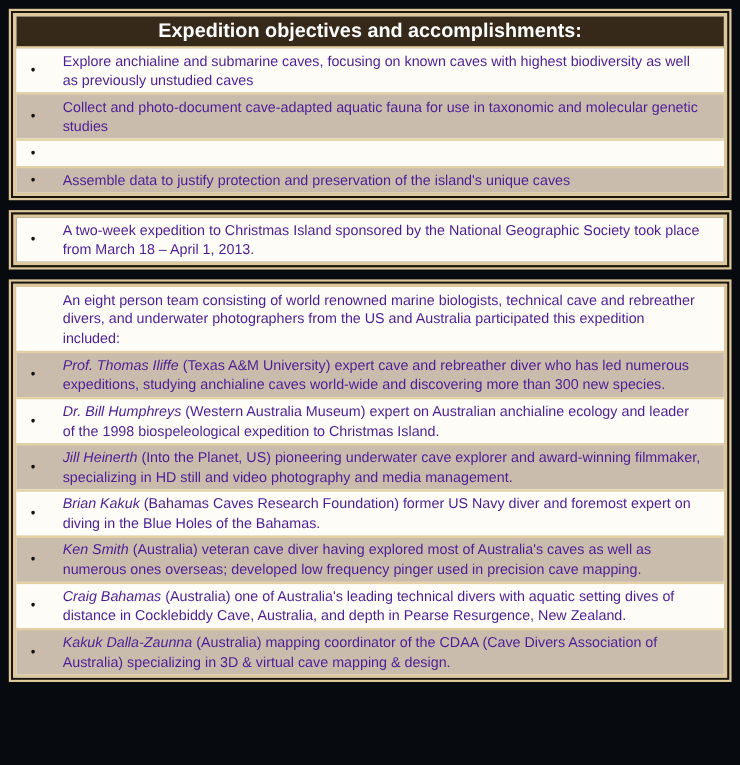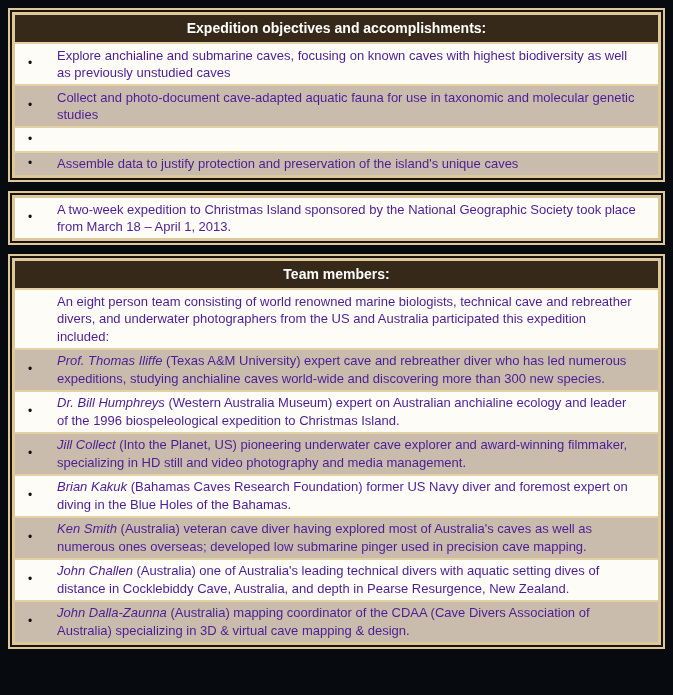--- a/index.html
+++ b/index.html
@@ -23,21 +23,21 @@
     margin-bottom: 9px;
   }
   .section-inner {
     border: 3px solid #dcc89b;
     background: #fdfcf7;
   }
   .section-header {
     background: #36291a;
     color: #ffffff;
     font-weight: bold;
-    font-size: 14px;
+    font-size: 18px;
     line-height: 15px;
     text-align: center;
     padding: 6px 8px;
     border-bottom: 2px solid #e3d1a4;
   }
   .row {
     display: flex;
     align-items: center;
     background: #fdfcf7;
     padding: 2.5px 0;
@@ -94,49 +94,48 @@
     <div class="section-inner">
       <div class="row">
         <span class="bullet">•</span>
         <p class="txt"><i></i><span>A two-week expedition to Christmas Island sponsored by the National Geographic Society took place from March 18 – April 1, 2013.</span></p>
       </div>
     </div>
   </div>
 
   <div class="section">
     <div class="section-inner">
-      <div class="section-header">Team members:</div>
       <div class="row">
         <span class="bullet"></span>
         <p class="txt"><i></i><span>An eight person team consisting of world renowned marine biologists, technical cave and rebreather divers, and underwater photographers from the US and Australia participated this expedition included:</span></p>
       </div>
       <div class="row alt">
         <span class="bullet">•</span>
         <p class="txt"><i>Prof. Thomas Iliffe</i><span> (Texas A&amp;M University) expert cave and rebreather diver who has led numerous expeditions, studying anchialine caves world-wide and discovering more than 300 new species.</span></p>
       </div>
       <div class="row">
         <span class="bullet">•</span>
-        <p class="txt"><i>Dr. Bill Humphreys</i><span> (Western Australia Museum) expert on Australian anchialine ecology and leader of the 1996 biospeleological expedition to Christmas Island.</span></p>
+        <p class="txt"><i>Dr. Bill Humphreys</i><span> (Western Australia Museum) expert on Australian anchialine ecology and leader of the 1998 biospeleological expedition to Christmas Island.</span></p>
       </div>
       <div class="row alt">
         <span class="bullet">•</span>
-        <p class="txt"><i>Jill Collect</i><span> (Into the Planet, US) pioneering underwater cave explorer and award-winning filmmaker, specializing in HD still and video photography and media management.</span></p>
+        <p class="txt"><i>Jill Heinerth</i><span> (Into the Planet, US) pioneering underwater cave explorer and award-winning filmmaker, specializing in HD still and video photography and media management.</span></p>
       </div>
       <div class="row">
         <span class="bullet">•</span>
         <p class="txt"><i>Brian Kakuk</i><span> (Bahamas Caves Research Foundation) former US Navy diver and foremost expert on diving in the Blue Holes of the Bahamas.</span></p>
       </div>
       <div class="row alt">
         <span class="bullet">•</span>
-        <p class="txt"><i>Ken Smith</i><span> (Australia) veteran cave diver having explored most of Australia's caves as well as numerous ones overseas; developed low submarine pinger used in precision cave mapping.</span></p>
+        <p class="txt"><i>Ken Smith</i><span> (Australia) veteran cave diver having explored most of Australia's caves as well as numerous ones overseas; developed low frequency pinger used in precision cave mapping.</span></p>
       </div>
       <div class="row">
         <span class="bullet">•</span>
-        <p class="txt"><i>John Challen</i><span> (Australia) one of Australia's leading technical divers with aquatic setting dives of distance in Cocklebiddy Cave, Australia, and depth in Pearse Resurgence, New Zealand.</span></p>
+        <p class="txt"><i>Craig Bahamas</i><span> (Australia) one of Australia's leading technical divers with aquatic setting dives of distance in Cocklebiddy Cave, Australia, and depth in Pearse Resurgence, New Zealand.</span></p>
       </div>
       <div class="row alt">
         <span class="bullet">•</span>
-        <p class="txt"><i>John Dalla-Zaunna</i><span> (Australia) mapping coordinator of the CDAA (Cave Divers Association of Australia) specializing in 3D &amp; virtual cave mapping &amp; design.</span></p>
+        <p class="txt"><i>Kakuk Dalla-Zaunna</i><span> (Australia) mapping coordinator of the CDAA (Cave Divers Association of Australia) specializing in 3D &amp; virtual cave mapping &amp; design.</span></p>
       </div>
     </div>
   </div>
 
 </div>
 
 </body></html>

